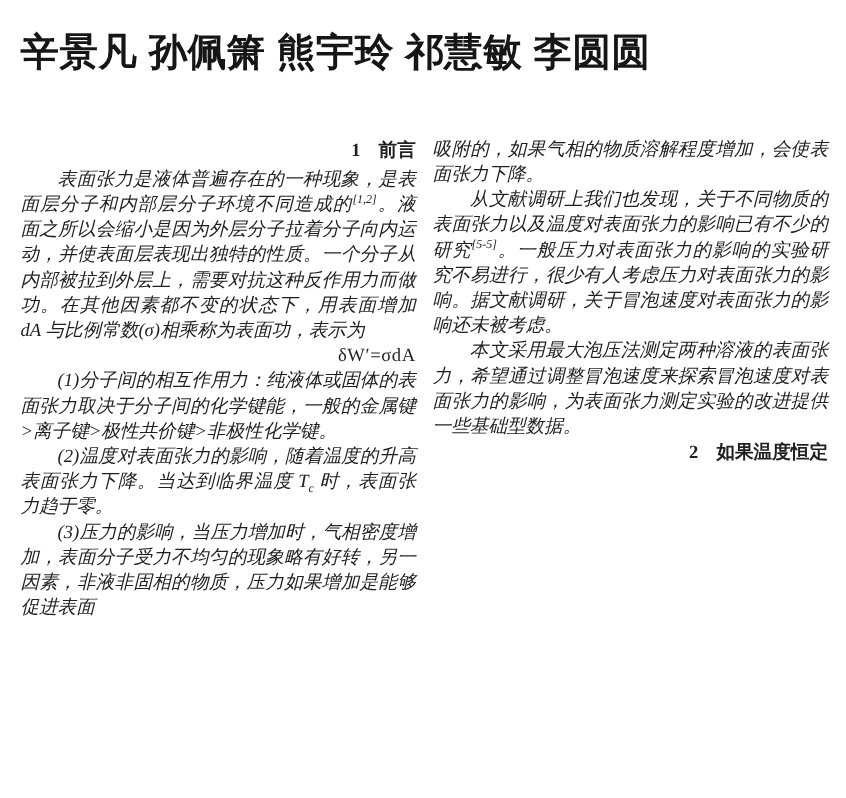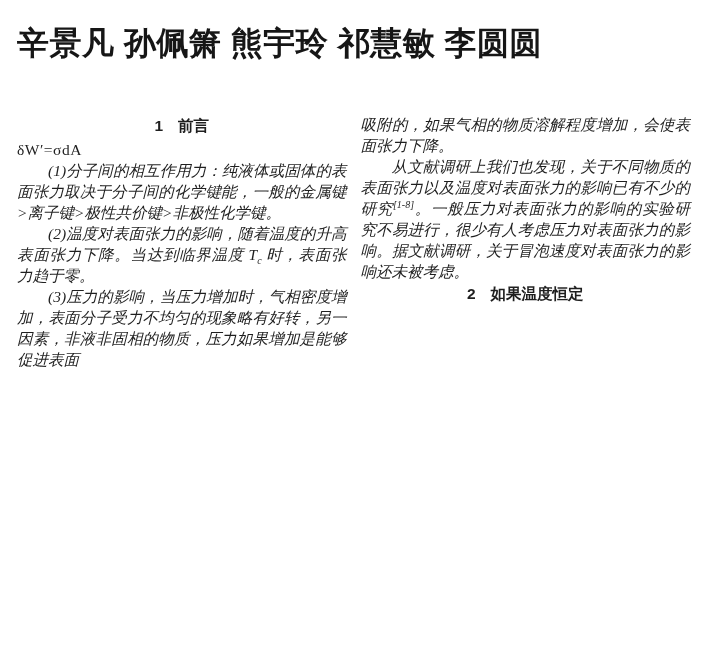--- a/index.html
+++ b/index.html
@@ -14,54 +14,56 @@
     font-family:"Liberation Sans","DejaVu Sans",sans-serif;
     font-weight:bold; font-size:32px; line-height:38px;
     color:#161616; letter-spacing:0.5px; white-space:nowrap;
   }
   .columns { display:flex; gap:14px; margin-top:52px; }
   .col {
     width:330px; font-size:15.5px; line-height:21px;
     text-align:justify; overflow-wrap:break-word;
   }
   .sec-heading {
-    font-family:Liberation Sans, sans-serif;
+    font-family:Liberation Serif, serif;
     font-weight:bold; font-size:15.5px; line-height:21px;
-    margin:1px 0 3px 0; text-align:center;
+    margin:1px 0 3px 0; text-align:right;
   }
   .sec-heading .sec-num { margin-right:15px; }
   p { margin:0;font-style:italic; }
   p.indent { text-indent:2em; }
   sup { font-size:10px; line-height:0; }
   sub { font-size:10px; line-height:0; }
-  .formula-line { text-align:left; line-height:21px; letter-spacing:0.5px; }
+  .formula-line { text-align:right; line-height:21px; letter-spacing:0.5px; }
   .eq { position:relative; text-align:center; padding:6px 0 5px 0; }
 </style>
 </head>
 <body>
 
 <div class="page">
 
   <h1 class="authors">辛景凡 孙佩箫 熊宇玲 祁慧敏 李圆圆</h1>
 
   <div class="columns">
 
     <div class="col">
       <h2 class="sec-heading">
         <span class="sec-num">1</span><span>前言</span>
       </h2>
+      <p class="indent"><span>表面张力是液体普遍存在的一种现象，是表面层分子和内部层分子环境不同造成的</span><sup>[1,2]</sup><span>。液面之所以会缩小是因为外层分子拉着分子向内运动，并使表面层表现出独特的性质。一个分子从内部被拉到外层上，需要对抗这种反作用力而做功。在其他因素都不变的状态下，用表面增加 dA 与比例常数(σ)相乘称为表面功，表示为</span></p>
       <div class="formula-line">δW′=σdA</div>
       <p class="indent">(1)分子间的相互作用力：纯液体或固体的表面张力取决于分子间的化学键能，一般的金属键&gt;离子键&gt;极性共价键&gt;非极性化学键。</p>
       <p class="indent"><span>(2)温度对表面张力的影响，随着温度的升高表面张力下降。当达到临界温度 T</span><sub>c</sub><span> 时，表面张力趋于零。</span></p>
       <p class="indent">(3)压力的影响，当压力增加时，气相密度增加，表面分子受力不均匀的现象略有好转，另一因素，非液非固相的物质，压力如果增加是能够促进表面</p>
     </div>
 
     <div class="col">
       <p>吸附的，如果气相的物质溶解程度增加，会使表面张力下降。</p>
-      <p class="indent"><span>从文献调研上我们也发现，关于不同物质的表面张力以及温度对表面张力的影响已有不少的研究</span><sup>[1-8]</sup><span>。一般压力对表面张力的影响的实验研究不易进行，很少有人考虑压力对表面张力的影响。据文献调研，关于冒泡速度对表面张力的影响还未被考虑。</span></p>
+      <p class="indent"><span>从文献调研上我们也发现，关于不同物质的表面张力以及温度对表面张力的影响已有不少的研究</span><sup>[5-5]</sup><span>。一般压力对表面张力的影响的实验研究不易进行，很少有人考虑压力对表面张力的影响。据文献调研，关于冒泡速度对表面张力的影响还未被考虑。</span></p>
+      <p class="indent">本文采用最大泡压法测定两种溶液的表面张力，希望通过调整冒泡速度来探索冒泡速度对表面张力的影响，为表面张力测定实验的改进提供一些基础型数据。</p>
       <h2 class="sec-heading">
         <span class="sec-num">2</span><span>如果温度恒定</span>
       </h2>
       <div class="eq">
         
         
       </div>
 
     </div>
 

